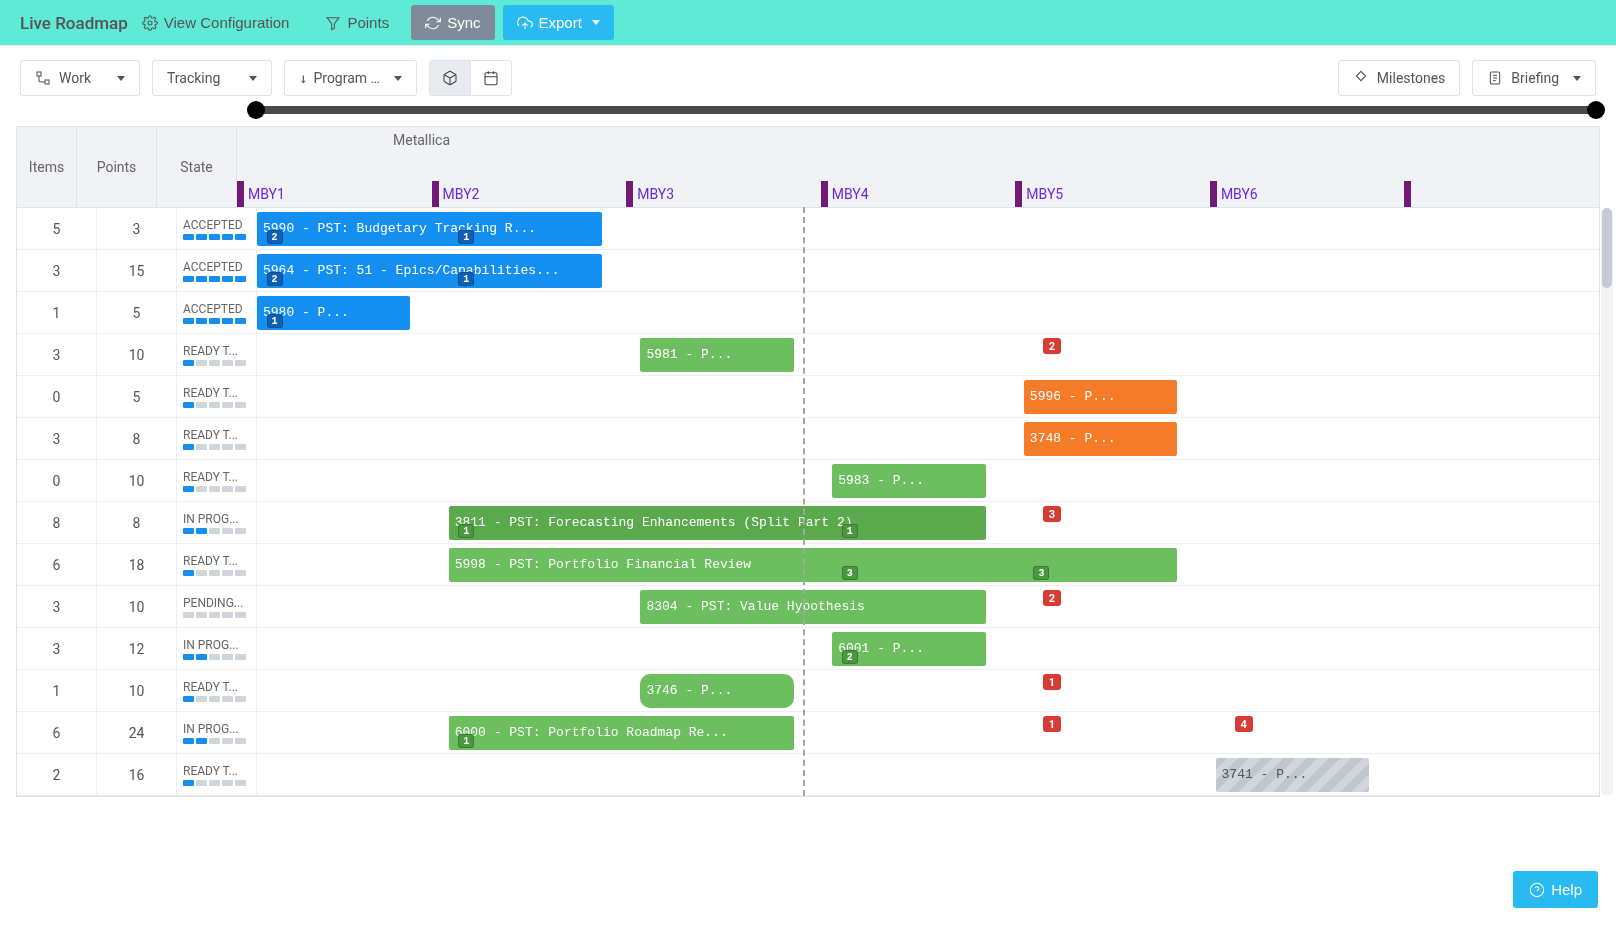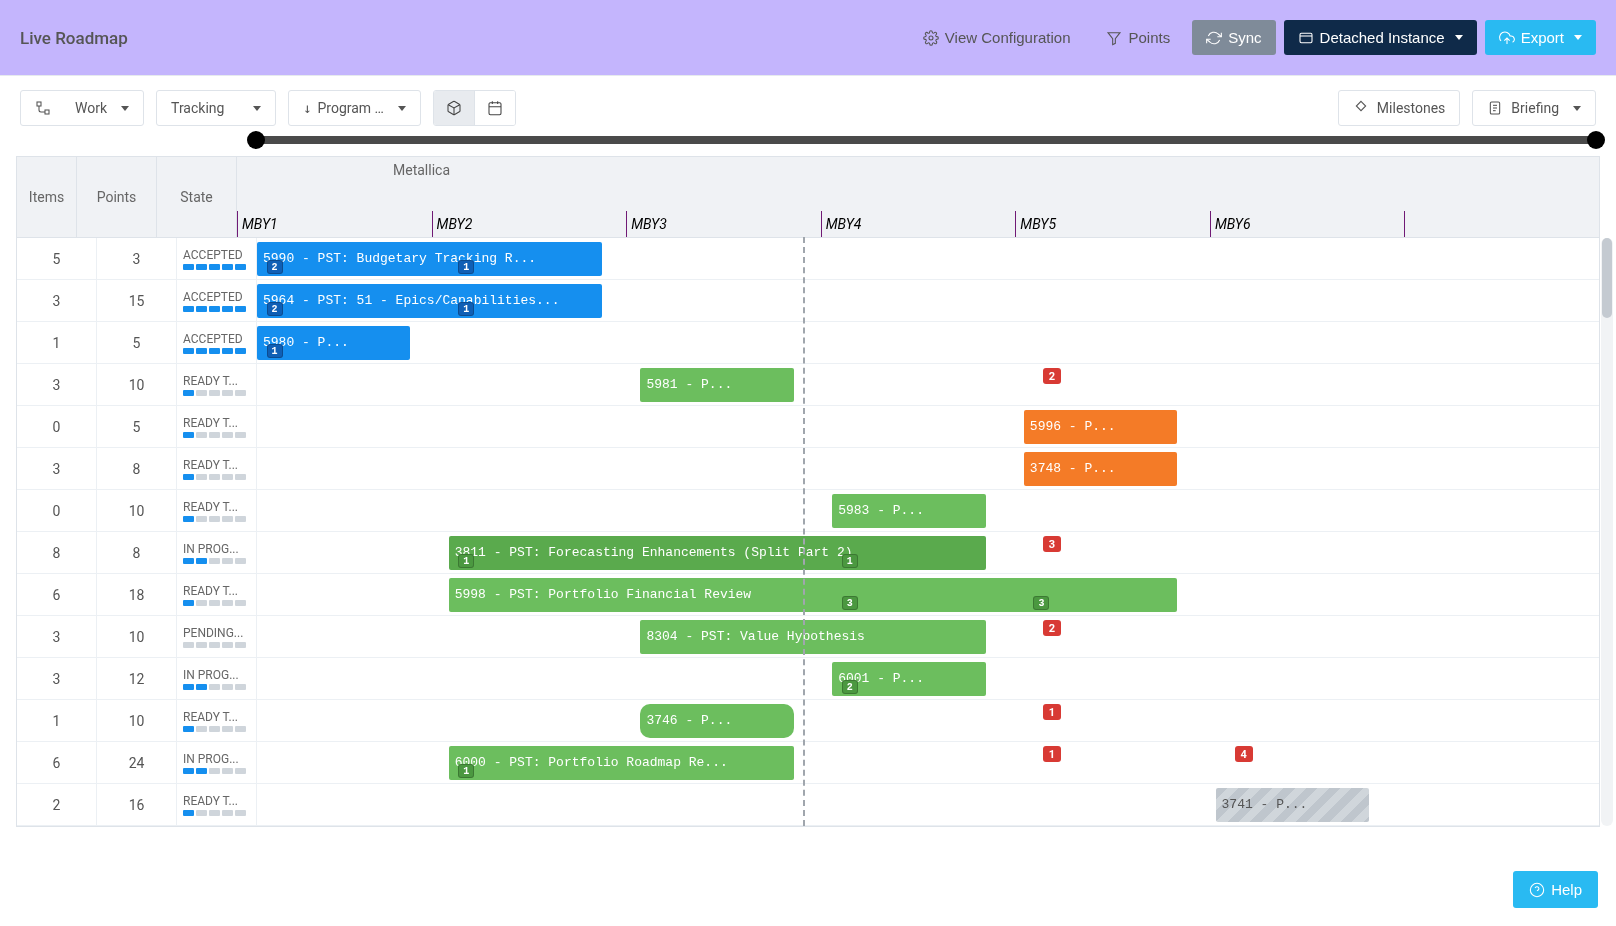--- a/index.html
+++ b/index.html
@@ -1,19 +1,19 @@
 <!DOCTYPE html>
 <html><head>
 <meta charset="utf-8">
 <style>
   * { box-sizing: border-box; margin: 0; padding: 0; }
   body { font-family: -apple-system, "Segoe UI", Roboto, Arial, sans-serif; font-size: 14px; color: #444; background: #fff; }
 
   
-  .header { display: flex; align-items: center; justify-content: space-between; padding: 20px 20px; border-bottom: 1px solid #e6eaee; background: #c4b5fd; }
+  .header { display: flex; align-items: center; padding: 5px 20px; border-bottom: 1px solid #e6eaee; background: #5eead4; }
   .title { font-size: 17px; font-weight: 500; color: #555; }
   .header-actions { display: flex; align-items: center; gap: 8px; }
   .hdr-btn { display: inline-flex; align-items: center; gap: 6px; padding: 9px 14px; font-size: 15px; border-radius: 3px; cursor: pointer; border: none; background: transparent; color: #555; }
   .hdr-btn.sync { background: #7f8b99; color: #fff; }
   .hdr-btn.dark { background: #0f2a49; color: #fff; }
   .hdr-btn.export { background: #29baf2; color: #fff; }
   .caret-down { display:inline-block; width:0; height:0; border-left:4px solid transparent; border-right:4px solid transparent; border-top:5px solid currentColor; margin-left:4px; }
   svg.icon { width:16px; height:16px; stroke: currentColor; stroke-width:1.6; fill:none; }
 
   
@@ -34,21 +34,21 @@
   .grid-container { margin:6px 16px 0 16px; border:1px solid #dee3e9; border-top:none; position:relative; }
   .main-head { display:flex; border-top:1px solid #dee3e9; border-bottom:1px solid #dee3e9; background:#f0f2f5; }
   .col-items { width:60px; border-right:1px solid #dee3e9; flex-shrink:0; }
   .col-points { width:80px; border-right:1px solid #dee3e9; flex-shrink:0; }
   .col-state { width:80px; border-right:1px solid #dee3e9; flex-shrink:0; }
   .col-timeline { flex:1; position:relative;gap:28px; }
   .head-stack { display:flex; flex-direction:column; height:80px; }
   .head-cell { display:flex; align-items:center; justify-content:center; font-size:14px; color:#666; height:100%; }
   .group-row { height:40px; display:flex; align-items:center; padding-left:156px; color:#666; }
   .sprint-row { height:40px; display:flex; }
-  .sprint-cell { flex:1; display:flex; align-items:center; padding-left:4px; color:#000000; border-left:1px solid #701a75;font-style:italic; }
+  .sprint-cell { flex:1; display:flex; align-items:center; padding-left:4px; color:#6d28d9; border-left:7px solid #701a75; }
 
   .data-row { display:flex; border-bottom:1px solid #ecf0f4; height:42px; }
   .cell { display:flex; align-items:center; justify-content:center; font-size:14px; color:#555; }
   .cell.items { width:80px; border-right:1px solid #ecf0f4; }
   .cell.points { width:80px; border-right:1px solid #ecf0f4; }
   .cell.state { width:80px; border-right:1px solid #ecf0f4; flex-direction:column; align-items:flex-start; padding:4px 6px; gap:2px; }
   .state-label { font-size:12px; color:#666; white-space:nowrap; overflow:hidden; text-overflow:ellipsis; width:100%; }
   .segments { display:flex; gap:2px; }
   .segments span { width:11px; height:6px; border-radius:1px; background:#cfd5db; }
   .segments span.on { background:#158fef; }
@@ -96,43 +96,35 @@
       <span>Points</span>
     </button>
     <button class="hdr-btn sync">
       <svg class="icon" viewBox="0 0 24 24">
           <polyline points="23 4 23 10 17 10"></polyline>
           <polyline points="1 20 1 14 7 14"></polyline>
           <path d="M3.5 9a9 9 0 0 1 14.8-3L23 10M1 14l4.7 4a9 9 0 0 0 14.8-3"></path>
         </svg>
       <span>Sync</span>
     </button>
-    <button class="hdr-btn dark">
-      <svg class="icon" viewBox="0 0 24 24">
-          <rect x="3" y="5" width="18" height="14" rx="2"></rect>
-          <line x1="3" y1="9" x2="21" y2="9"></line>
-        </svg>
-      <span>Detached Instance</span>
-      <span class="caret-down"></span>
-    </button>
     <button class="hdr-btn export">
       <svg class="icon" viewBox="0 0 24 24">
           <path d="M16 16l-4-4-4 4M12 12v9"></path>
           <path d="M20.4 18.4A5 5 0 0 0 18 9h-1.3A8 8 0 1 0 3 16.3"></path>
         </svg>
       <span>Export</span>
       <span class="caret-down"></span>
     </button>
   </div>
 </div>
 
 <div class="toolbar">
   <div class="toolbar-left">
     <div class="dropdown">
-      <span style="display:flex;align-items:center;gap:24px;">
+      <span style="display:flex;align-items:center;gap:8px;">
         <svg class="icon" viewBox="0 0 24 24">
             <rect x="3" y="3" width="6" height="6"></rect>
             <rect x="15" y="15" width="6" height="6"></rect>
             <path d="M6 9v6a3 3 0 0 0 3 3h6"></path>
           </svg>
         <span>Work</span>
       </span>
       <span class="caret-down"></span>
     </div>
     <div class="dropdown">

